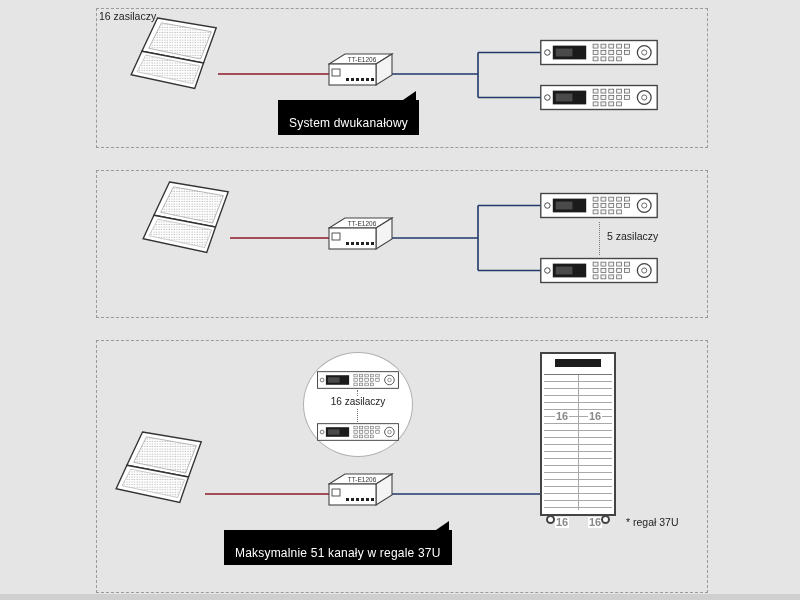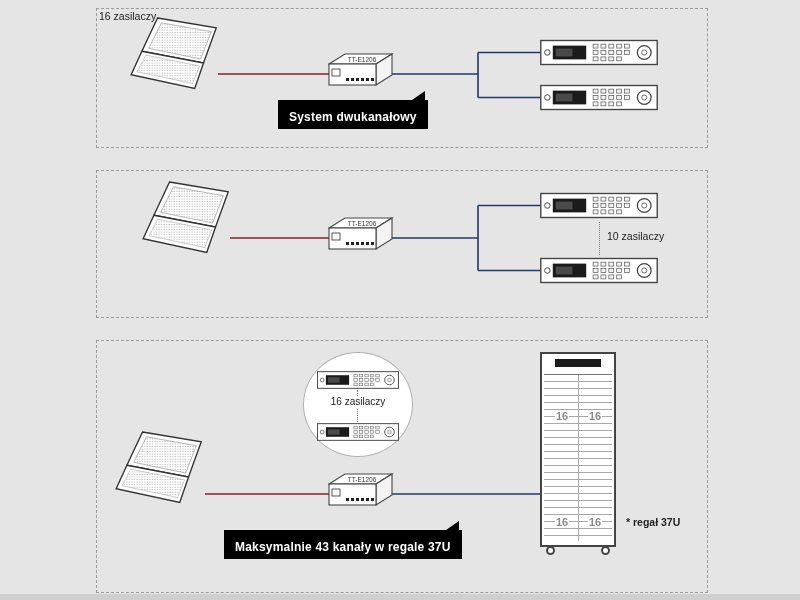--- a/index.html
+++ b/index.html
@@ -6,21 +6,21 @@
   html,body { background:#ffffff; }
   .screen {
     position:relative; width:800px; height:600px; background:#e5e5e5;
     font-family:"Liberation Sans", sans-serif; overflow:hidden;
   }
   .panel { position:absolute; border:1px dashed #9a9a9a; background:transparent; }
   .dev { position:absolute; }
   .small-label { position:absolute; font-size:10.5px; color:#222; white-space:nowrap; line-height:1.2; }
   .banner {
     position:absolute; background:var(--banner-bg,#000); color:var(--banner-text,#fff);
-    font-size:12px; font-weight:bold; padding:10px 11px 5px; white-space:nowrap; letter-spacing:.2px;
+    font-size:12px; font-weight:normal; padding:16px 11px 5px; white-space:nowrap; letter-spacing:.2px;
   }
   .banner::after {
     content:""; position:absolute; right:3px; top:-9px; width:0; height:0;
     border-bottom:9px solid var(--banner-bg,#000); border-left:13px solid transparent;
   }
   .lines { position:absolute; left:0; top:0; width:800px; height:600px; pointer-events:none; }
   .lines path { fill:none; stroke-width:1.6; }
   .red-line { stroke:var(--line-red,#8b1a28); }
   .blue-line { stroke:var(--line-blue,#20386a); }
   .circle-group { position:absolute; border:1px solid #b0b0b0; border-radius:50%; background:#fff; }
@@ -139,21 +139,21 @@
   </svg>
 
   <svg class="dev" viewBox="0 0 120 26" style="left:540px;top:192px;width:118px;height:27px">
       <use href="#psu-sym"></use>
     </svg>
   <svg class="dev" viewBox="0 0 120 26" style="left:540px;top:257px;width:118px;height:27px">
       <use href="#psu-sym"></use>
     </svg>
 
   <div class="vdots" style="left:599px;top:222px;height:33px"></div>
-  <div class="small-label" style="left:607px;top:230px">10 zasilaczy</div>
+  <div class="small-label" style="left:607px;top:230px">5 zasilaczy</div>
 
 
   <div class="circle-group" style="left:303px;top:352px;width:110px;height:105px"></div>
   <svg class="dev" viewBox="0 0 120 26" style="left:317px;top:371px;width:82px;height:18px">
       <use href="#psu-sym"></use>
     </svg>
   <div class="vdots" style="left:357px;top:390px;height:6px"></div>
   <div class="small-label center-text" style="left:303px;top:396px;width:110px;font-size:10px">16 zasilaczy</div>
   <div class="vdots" style="left:357px;top:409px;height:13px"></div>
   <svg class="dev" viewBox="0 0 120 26" style="left:317px;top:423px;width:82px;height:18px">
@@ -162,30 +162,30 @@
 
   <svg class="dev" viewBox="0 0 110 92" style="left:113px;top:430px;width:108px;height:90px">
       <use href="#laptop-sym"></use>
     </svg>
 
   <svg class="dev" viewBox="0 0 68 34" style="left:328px;top:472px;width:68px;height:34px">
     <use href="#conv-sym"></use>
     <text x="34" y="9.5" class="convtext">TT-E1206</text>
   </svg>
 
-  <div class="rack" style="left:540px;top:352px;width:76px;height:195px">
+  <div class="rack" style="left:540px;top:352px;width:76px;height:164px">
     <div class="rack-vent"></div>
     <div class="rack-slats">
       <span class="rnum" style="left:11px;top:36px">16</span>
       <span class="rnum" style="left:44px;top:36px">16</span>
       <span class="rnum" style="left:11px;top:142px">16</span>
       <span class="rnum" style="left:44px;top:142px">16</span>
     </div>
     <div class="caster" style="left:4px"></div>
     <div class="caster" style="right:4px"></div>
   </div>
 
-  <div class="small-label" style="left:626px;top:516px;font-weight:bold">* regał 37U</div>
+  <div class="small-label" style="left:626px;top:516px;font-weight:normal">* regał 37U</div>
 
-  <div class="banner" style="left:224px;top:530px">Maksymalnie 43 kanały w regale 37U</div>
+  <div class="banner" style="left:224px;top:530px">Maksymalnie 51 kanały w regale 37U</div>
 
   <div class="bottom-bar"></div>
 </div>
 
 </body></html>

